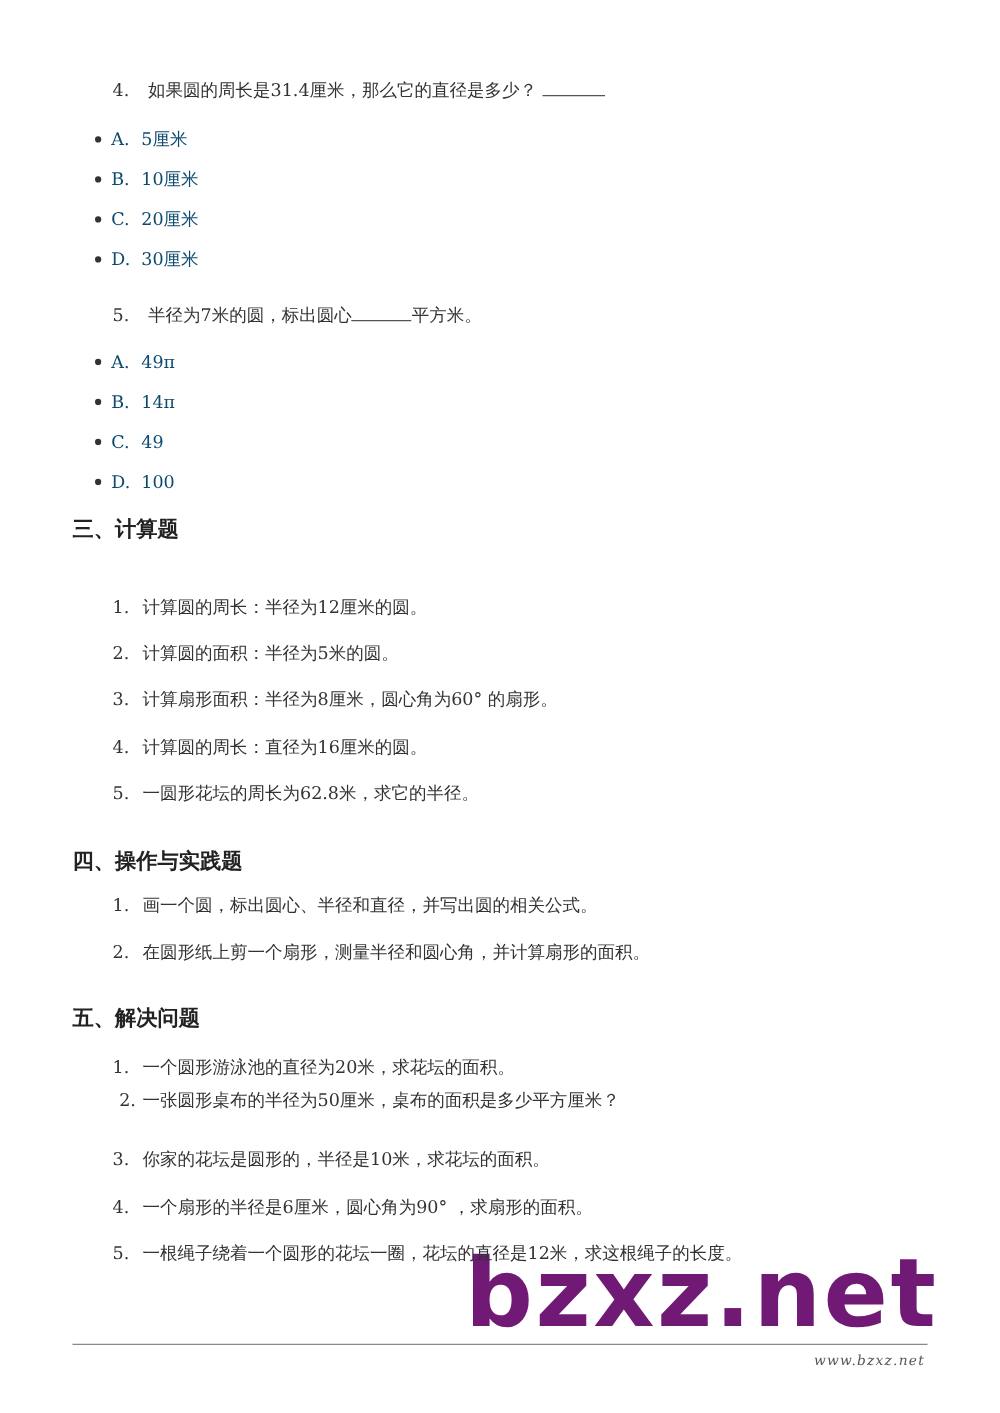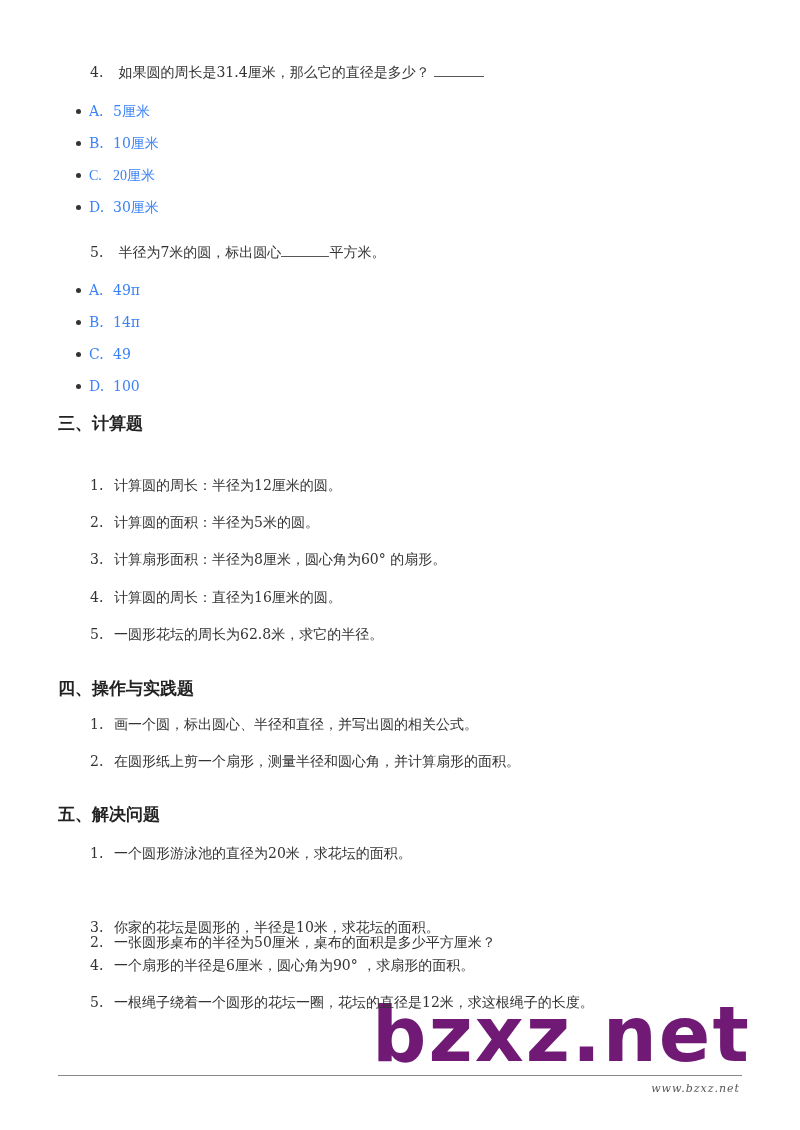--- a/index.html
+++ b/index.html
@@ -4,21 +4,21 @@
   <style>
     html, body { margin: 0; padding: 0; }
     body {
       width: 800px; height: 1130px; background: #ffffff; position: relative; overflow: hidden;
       font-family: "DejaVu Serif", "Liberation Serif", serif; color: #333333;
     }
     .page { position: absolute; left: 0; top: 0; width: 800px; height: 1130px; }
     .q { position: absolute; left: 90px; font-size: 14px; color: #333; white-space: nowrap; }
     .q .num { display: inline-block; width: 24px; }
     .blank { display: inline-block; width: 48px; border-bottom: 1px solid #555; height: 12px; vertical-align: baseline; }
-    .opt { position: absolute; left: 76px; font-size: 14px; color: #3b82f6; white-space: nowrap; }
+    .opt { position: absolute; left: 76px; font-size: 14px; color: #0c4a6e; white-space: nowrap; }
     .opt .bullet { display: inline-block; width: 5px; height: 5px; border-radius: 50%; background: #333; vertical-align: middle; margin-right: 8px; position: relative; top: -1px; }
     .opt .letter { display: inline-block; width: 24px; }
     .sec { position: absolute; left: 58px; font-size: 17px; font-weight: bold; color: #222;
       font-family: "DejaVu Sans", "Liberation Sans", sans-serif; white-space: nowrap; }
     .watermark { position: absolute; left: 372px; top: 990px; font-size: 76px; font-weight: bold;
       color: #701a75; font-family: "DejaVu Sans", "Liberation Sans", sans-serif; letter-spacing: 2px; z-index: 0; }
     .content { position: relative; z-index: 1; }
     .footer-line { position: absolute; left: 58px; top: 1075px; width: 684px; height: 1px; background: #888; }
     .footer-url { position: absolute; right: 60px; top: 1082px; font-size: 11px; font-style: italic; color: #555;
       font-family: "DejaVu Serif", "Liberation Serif", serif; letter-spacing: 1px; }
@@ -36,21 +36,21 @@
       <span class="num">4.</span>
       <span>如果圆的周长是31.4厘米，那么它的直径是多少？</span>
       <span class="blank" style="width:50px;"></span>
     </div>
     <div class="opt" style="top:103px;">
       <span class="bullet"></span><span class="letter">A.</span><span>5厘米</span>
     </div>
     <div class="opt" style="top:135px;">
       <span class="bullet"></span><span class="letter">B.</span><span>10厘米</span>
     </div>
-    <div class="opt" style="top:167px;font-family:Liberation Serif, serif;">
+    <div class="opt" style="top:167px;">
       <span class="bullet"></span><span class="letter">C.</span><span>20厘米</span>
     </div>
     <div class="opt" style="top:199px;">
       <span class="bullet"></span><span class="letter">D.</span><span>30厘米</span>
     </div>
 
     <div class="q" style="top:244px;">
       <span class="num">5.</span>
       <span>半径为7米的圆，标出圆心</span><span class="blank"></span><span>平方米。</span>
     </div>
@@ -89,21 +89,21 @@
       <span class="num">1.</span><span>画一个圆，标出圆心、半径和直径，并写出圆的相关公式。</span>
     </div>
     <div class="q" style="top:753px;">
       <span class="num">2.</span><span>在圆形纸上剪一个扇形，测量半径和圆心角，并计算扇形的面积。</span>
     </div>
 
     <div class="sec" style="top:803px;text-align:right;">五、解决问题</div>
     <div class="q" style="top:845px;">
       <span class="num">1.</span><span>一个圆形游泳池的直径为20米，求花坛的面积。</span>
     </div>
-    <div class="q" style="top:934px;">
+    <div class="q" style="top:872px;text-align:center;">
       <span class="num">2.</span><span>一张圆形桌布的半径为50厘米，桌布的面积是多少平方厘米？</span>
     </div>
     <div class="q" style="top:919px;">
       <span class="num">3.</span><span>你家的花坛是圆形的，半径是10米，求花坛的面积。</span>
     </div>
     <div class="q" style="top:957px;">
       <span class="num">4.</span><span>一个扇形的半径是6厘米，圆心角为90° ，求扇形的面积。</span>
     </div>
     <div class="q" style="top:994px;">
       <span class="num">5.</span><span>一根绳子绕着一个圆形的花坛一圈，花坛的直径是12米，求这根绳子的长度。</span>

